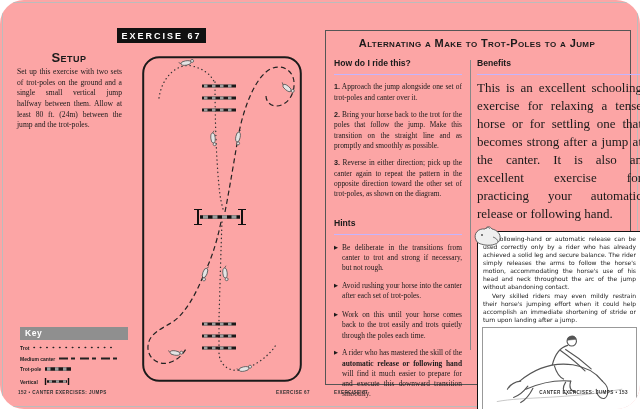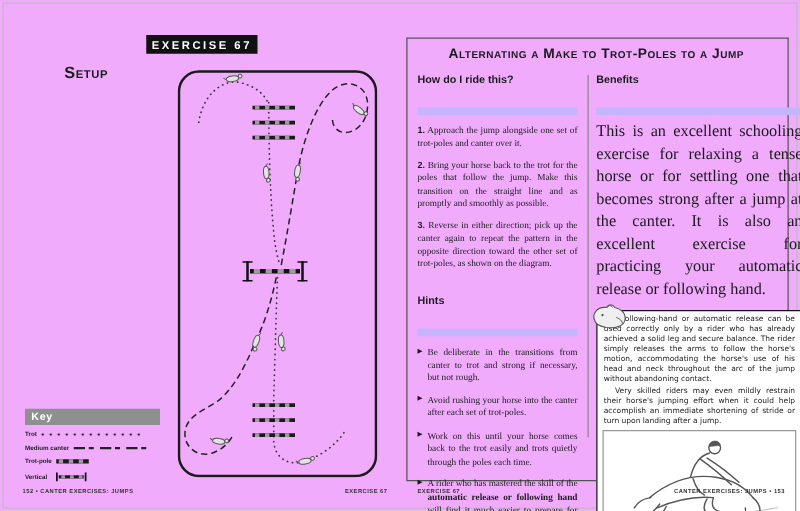--- a/index.html
+++ b/index.html
@@ -1,17 +1,17 @@
 <!DOCTYPE html>
 <html><head>
 <meta charset="utf-8">
 <style>
   html,body{margin:0;padding:0;background:#fff;}
-  .page{position:relative;width:640px;height:409px;background:#f0abfc;
-        font-family:"Liberation Serif",serif;color:#1a1a1a;overflow:hidden;}
+  .page{position:relative;width:640px;height:409px;background:#fca5a5;
+        font-family:"Liberation Serif",serif;color:#1a1a1a;overflow:hidden;border-radius:24px;}
   .frame{position:absolute;inset:2px;border:1px solid #bcbcbc;pointer-events:none;}
 
   
   .banner{position:absolute;left:117px;top:28px;width:89px;height:15px;background:#111;
           color:#fff;font-family:"Liberation Sans",sans-serif;font-weight:bold;font-size:9px;
           letter-spacing:2px;text-align:center;line-height:16px;}
   .setup-head{position:absolute;left:16px;top:50px;width:106px;text-align:center;
           font-family:"Liberation Sans",sans-serif;font-weight:bold;font-size:13px;
           font-variant:small-caps;letter-spacing:0.5px;}
   .setup-body{position:absolute;left:17px;top:67px;width:105px;font-size:7.6px;
@@ -35,21 +35,21 @@
   .rp-box{position:absolute;left:325px;top:30px;width:304px;height:353px;border:1px solid #555;}
   .rp-title{position:absolute;left:325px;top:37px;width:304px;text-align:center;
           font-family:"Liberation Sans",sans-serif;font-weight:bold;font-size:11px;
           font-variant:small-caps;letter-spacing:0.4px;}
   .rp-divider{position:absolute;left:470px;top:60px;width:1px;height:290px;background:#888;}
 
   .col-left{position:absolute;left:334px;top:58px;width:128px;}
   .col-right{position:absolute;left:477px;top:58px;width:165px;}
 
   .section-head{font-family:"Liberation Sans",sans-serif;font-weight:bold;font-size:8.6px;
-          border-bottom:6px solid #c4b5fd;padding-bottom:18px;margin:0 0 4px 0;}
+          border-bottom:1px solid #c4b5fd;padding-bottom:6px;margin:0 0 4px 0;}
   .mt{margin-top:19px;}
   .step{font-size:7.4px;line-height:1.38;margin-bottom:4px;text-align:justify;}
   .step .num{font-family:"Liberation Sans",sans-serif;font-weight:bold;font-size:7.2px;}
   .hint{position:relative;font-size:7.4px;line-height:1.38;margin-bottom:4.5px;
           padding-left:8px;text-align:justify;}
   .hint .marker{position:absolute;left:0;top:1px;font-family:"DejaVu Sans",sans-serif;
           font-size:5.2px;}
   .hint.gap{margin-top:9px;}
   .para{font-size:13px;line-height:1.38;margin:0;text-align:justify;}
 
@@ -70,20 +70,21 @@
 </style>
 </head>
 <body>
 
 <div class="page">
   <div class="frame"></div>
 
   <div class="banner">EXERCISE 67</div>
 
   <div class="setup-head">Setup</div>
+  <div class="setup-body">Set up this exercise with two sets of trot-poles on the ground and a single small vertical jump halfway between them. Allow at least 80 ft. (24m) between the jump and the trot-poles.</div>
 
   <div class="diagram">
     <svg width="160" height="326" viewBox="0 0 160 326">
       <rect x="1.2" y="1.2" width="157.6" height="323.6" rx="16" fill="none" stroke="#1a1a1a" stroke-width="2"></rect>
 
       <g fill="none" stroke="#333" stroke-width="1.3" stroke-linecap="round" stroke-dasharray="0.3 3.8">
         <path d="M 17,42 C 20,20 36,7 50,10 C 62,13 70,19 73,28"></path>
         <path d="M 73,26 C 73,60 74,100 77,130 C 78,142 80,150 82,156"></path>
         <path d="M 80,166 C 79,190 78,230 77,262 L 77,296 C 77,308 86,316 98,314 C 112,311 128,300 135,287"></path>
       </g>

